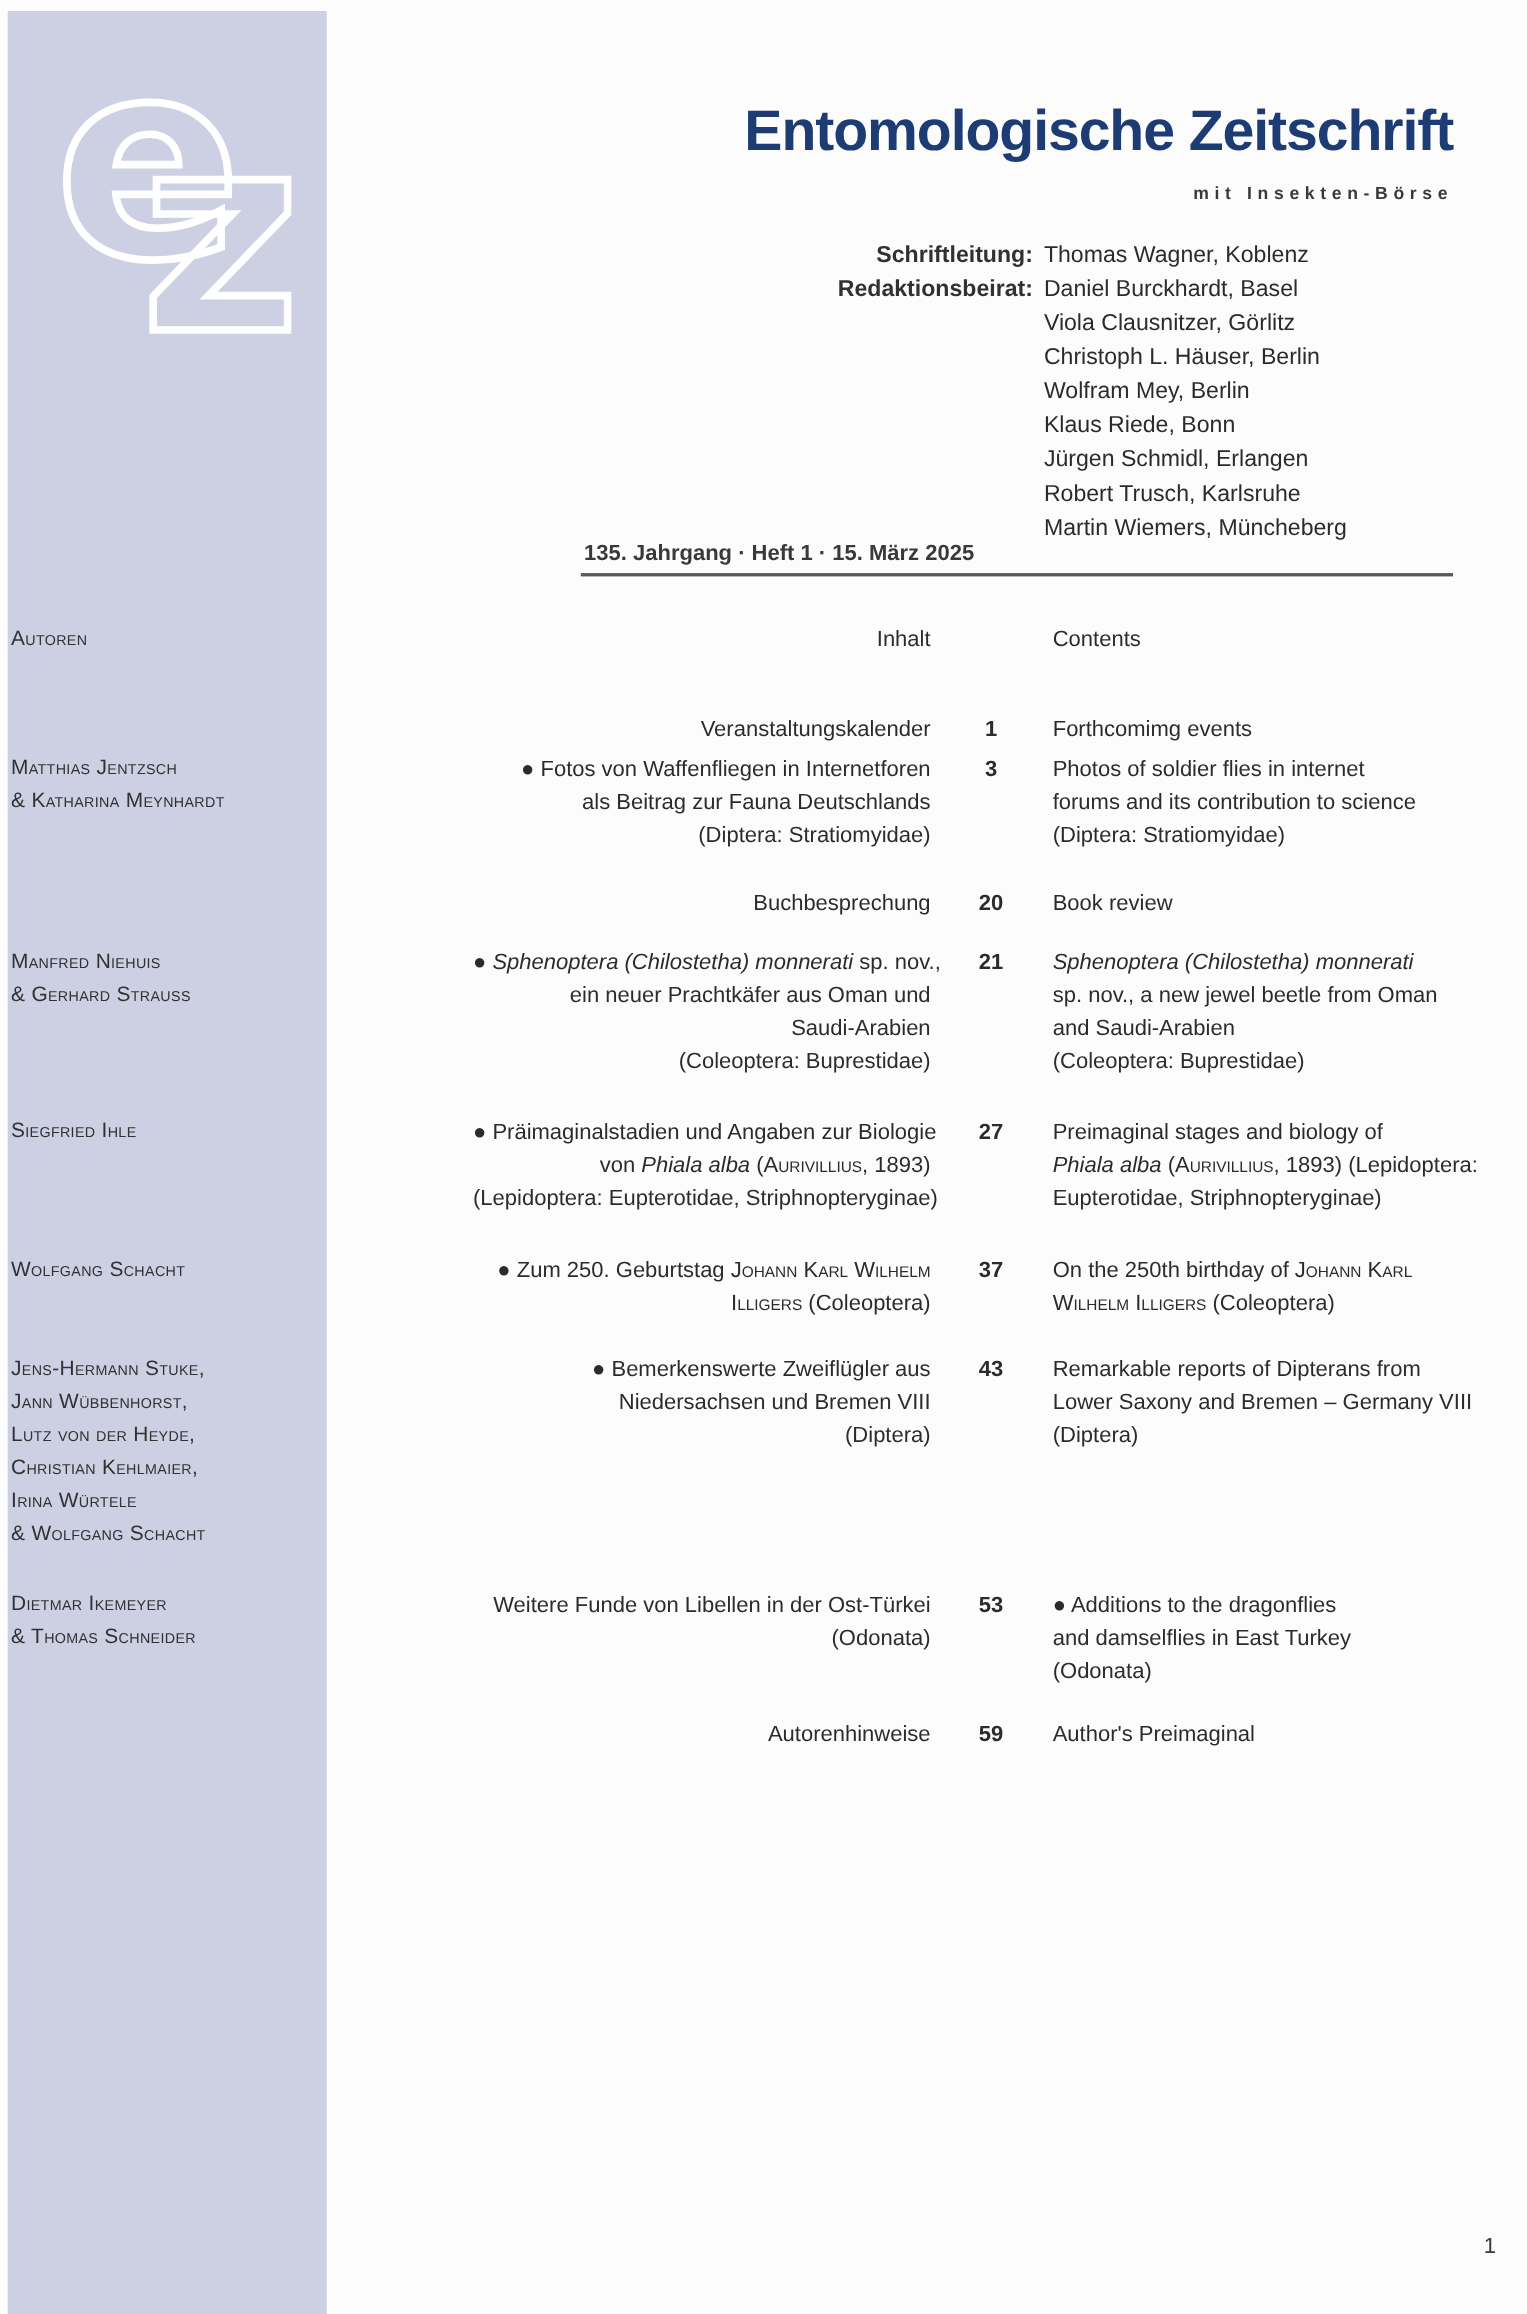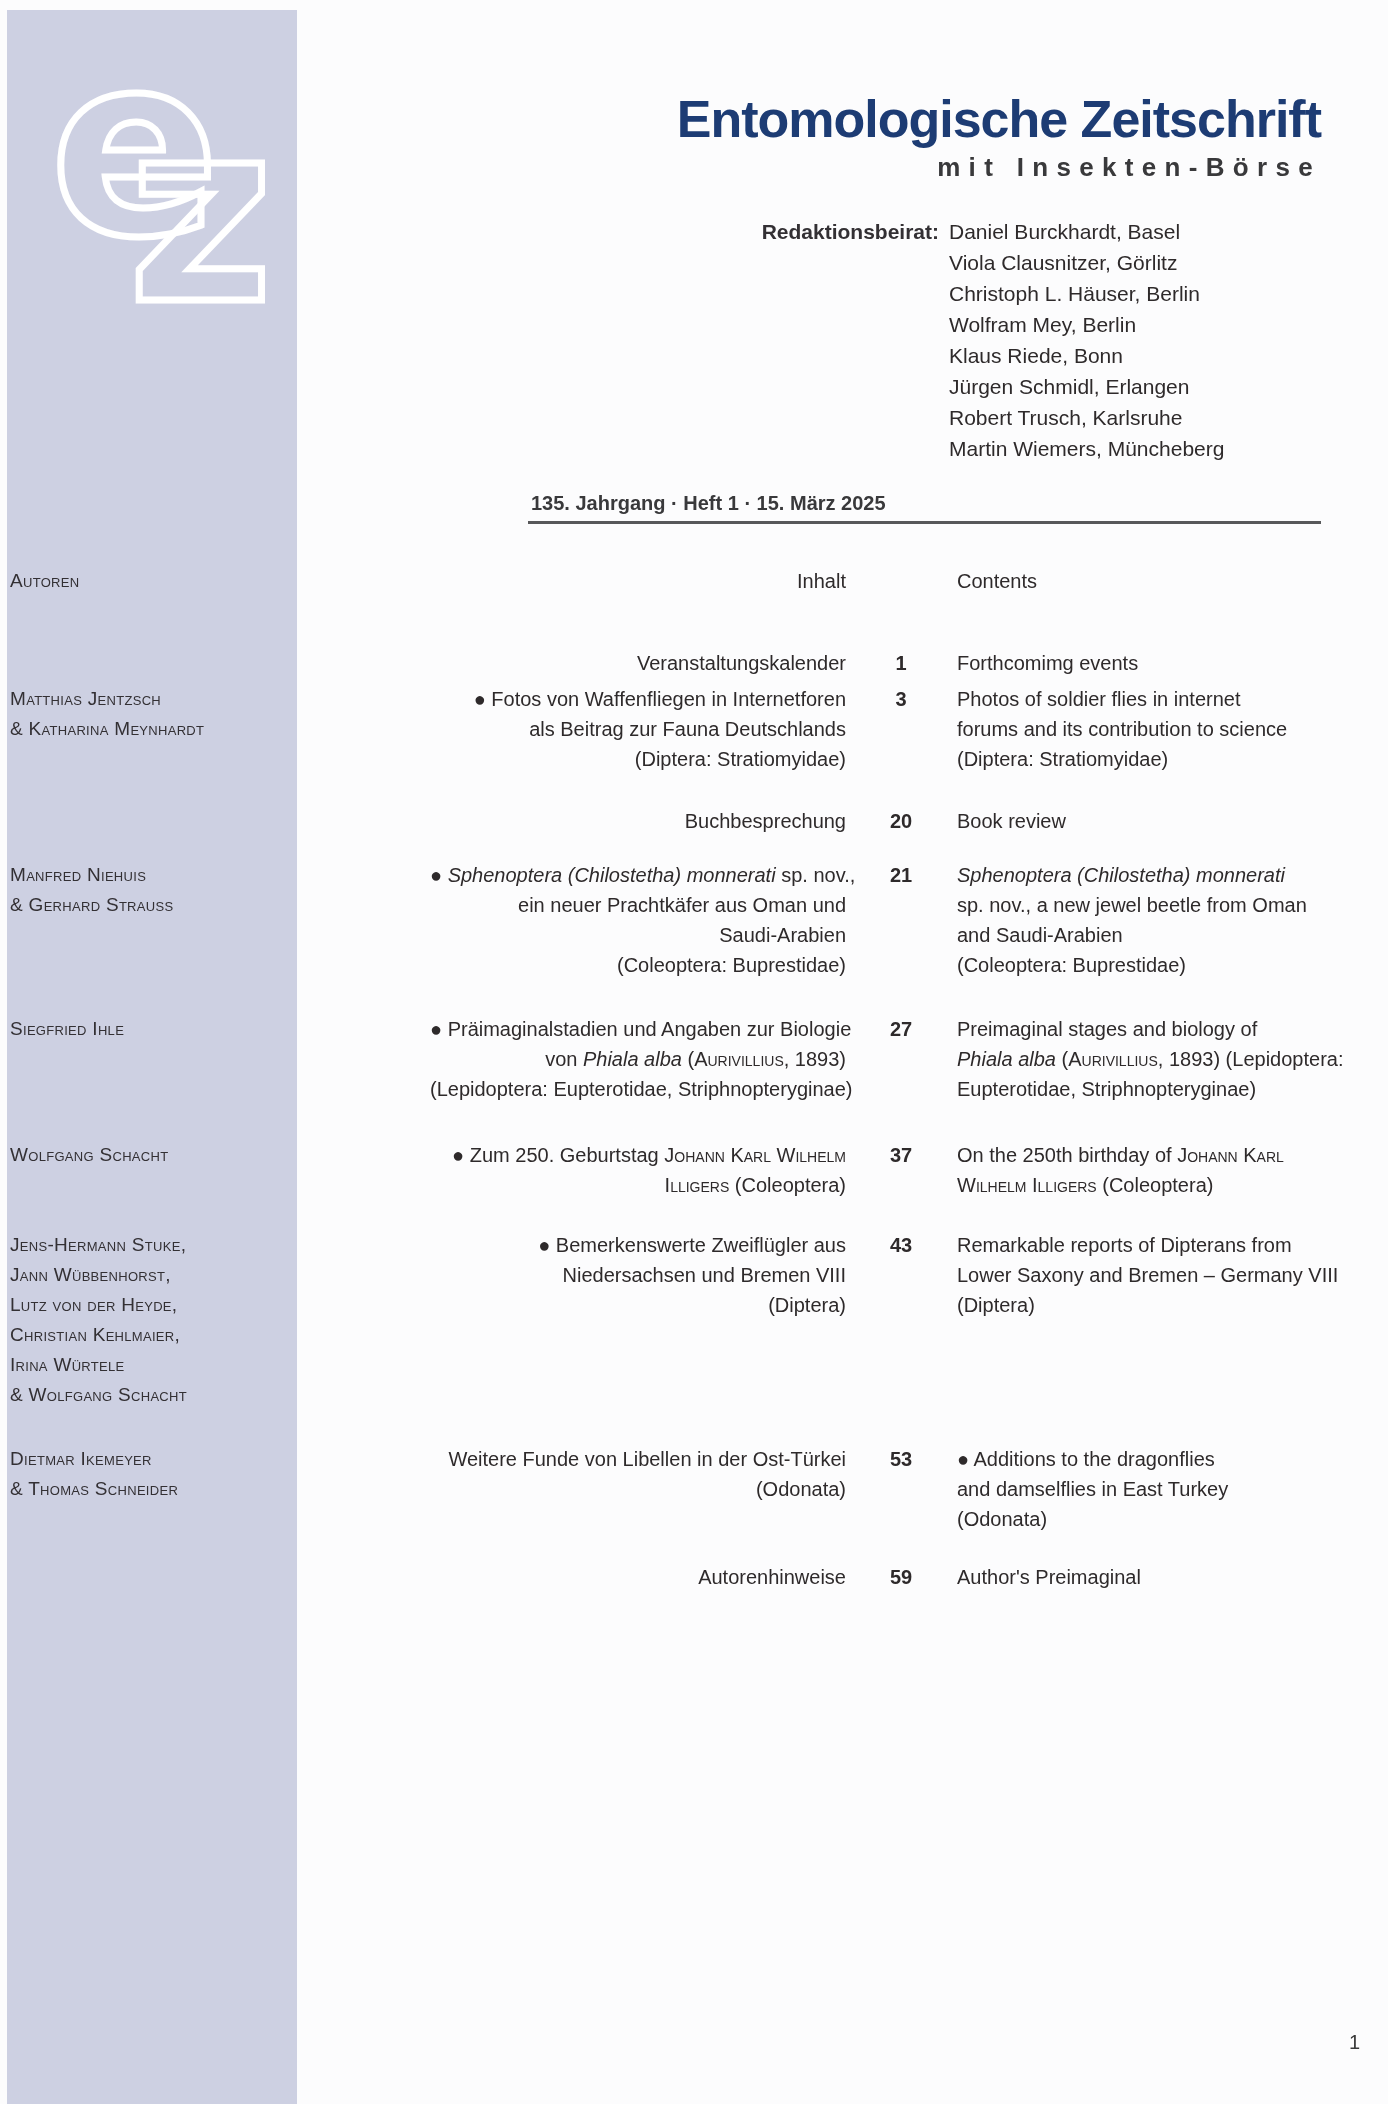--- a/index.html
+++ b/index.html
@@ -24,21 +24,21 @@
   .logo-svg text{
     font-family:"DejaVu Sans",sans-serif;font-weight:bold;
     fill:none;stroke:#ffffff;stroke-width:7px;
   }
   .masthead{position:absolute;left:310px;top:92px;width:1011px;text-align:right;}
   .journal-title{
     font-size:52px;font-weight:bold;color:var(--title_blue);
     letter-spacing:-1px;line-height:54px;white-space:nowrap;
   }
   .journal-subtitle{
-    margin-top:6px;font-size:26px;font-weight:bold;color:var(--muted);
+    margin-top:22px;font-size:16px;font-weight:bold;color:var(--muted);
     letter-spacing:0.32em;white-space:nowrap;
   }
   .editors{position:absolute;left:400px;top:216px;width:921px;font-size:21px;line-height:31px;}
   .ed-row{display:flex;align-items:flex-start;}
   .ed-label{width:549px;text-align:right;font-weight:bold;padding-right:10px;white-space:nowrap;color:#333034;}
   .ed-value,.ed-values .line{white-space:nowrap;text-align:left;}
   .issue-line{
     position:absolute;left:531px;top:492px;font-size:20px;font-weight:600;
     color:var(--muted);white-space:nowrap;
   }
@@ -71,20 +71,24 @@
   <text x="0" y="155" font-size="250">e</text>
   <text x="78" y="222" font-size="250">z</text>
 </svg>
 
 <div class="masthead">
   <div class="journal-title">Entomologische Zeitschrift</div>
   <div class="journal-subtitle">mit Insekten-Börse</div>
 </div>
 
 <div class="editors">
+  <div class="ed-row">
+    <div class="ed-label">Schriftleitung:</div>
+    <div class="ed-value">Thomas Wagner, Koblenz</div>
+  </div>
   <div class="ed-row">
     <div class="ed-label">Redaktionsbeirat:</div>
     <div class="ed-values">
         <div class="line"><span>Daniel Burckhardt, Basel</span></div>
         <div class="line"><span>Viola Clausnitzer, Görlitz</span></div>
         <div class="line"><span>Christoph L. Häuser, Berlin</span></div>
         <div class="line"><span>Wolfram Mey, Berlin</span></div>
         <div class="line"><span>Klaus Riede, Bonn</span></div>
         <div class="line"><span>Jürgen Schmidl, Erlangen</span></div>
         <div class="line"><span>Robert Trusch, Karlsruhe</span></div>

